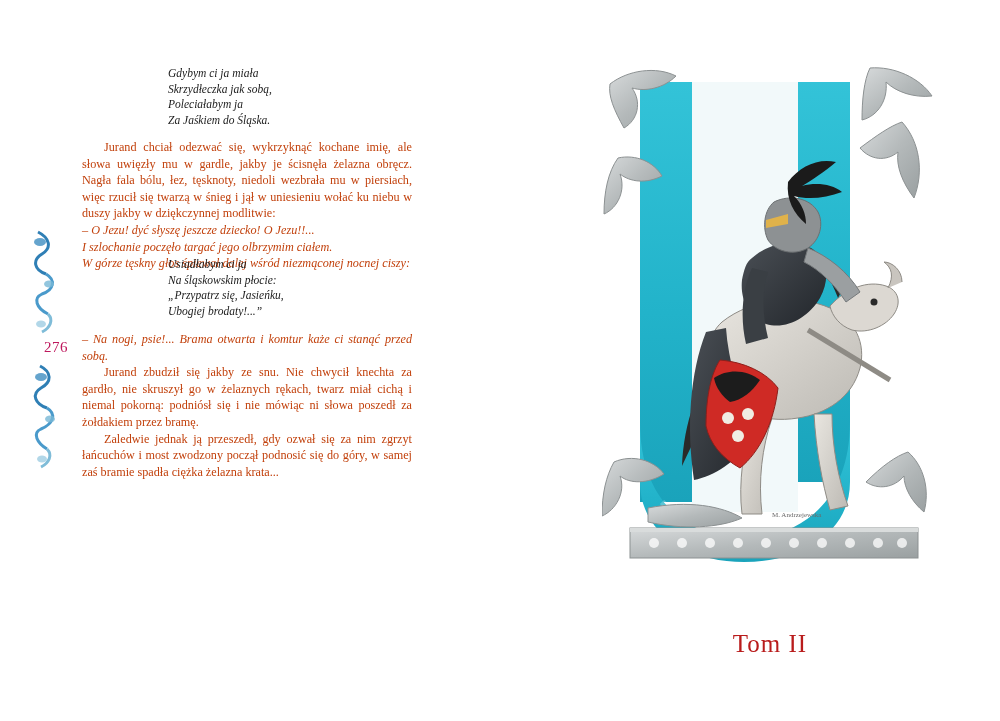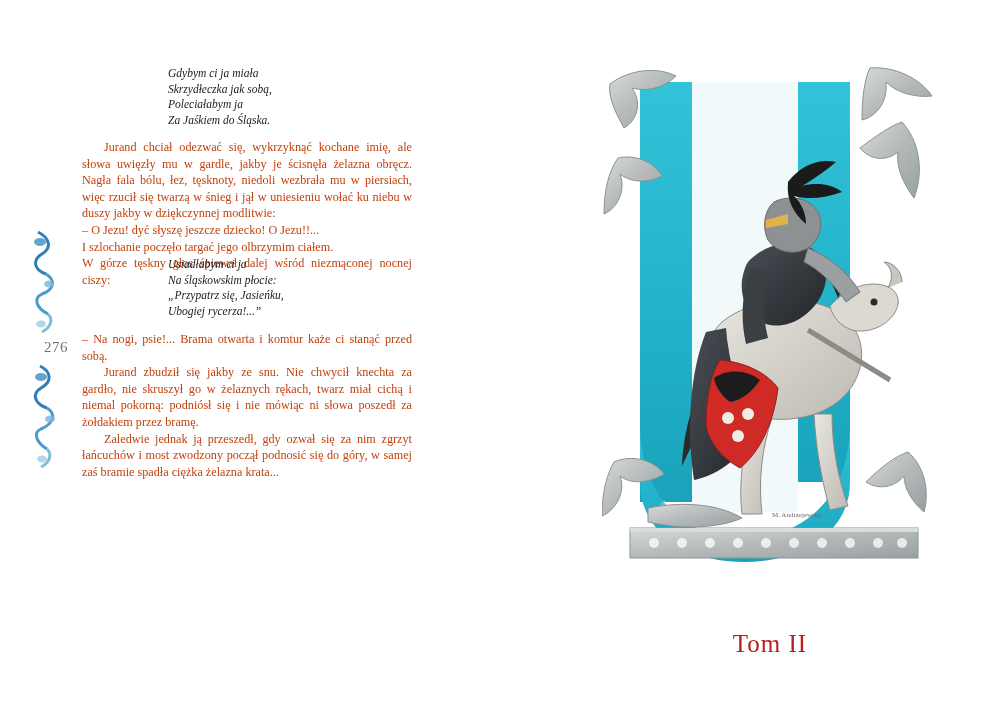--- a/index.html
+++ b/index.html
@@ -43,31 +43,31 @@
 
   .para {
     position: absolute;
     width: 330px;
     font-size: 12.2px;
     line-height: 16.6px;
     text-align: justify;
     color: #c2410c;
   }
   .para .ind { display: block; text-indent: 22px; }
-  .para .noind { display: block; text-indent: 0; }
+  .para .noind { display: block; text-indent: 0; font-style: italic; }
   .block-1 { left: 62px; top: 139px; }
   .block-2 { left: 62px; top: 331px; }
 
   .folio {
     position: absolute;
     left: 24px;
     top: 339px;
     font-size: 15px;
     letter-spacing: 0.5px;
-    color: #737373;
+    color: #be185d;
   }
 
   
   .ornament {
     position: absolute;
     left: 10px;
     width: 30px;
   }
   .orn-top { top: 228px; height: 108px; }
   .orn-bot { top: 362px; height: 108px; }
@@ -117,21 +117,21 @@
       <span class="ind">Jurand chciał odezwać się, wykrzyknąć kochane imię, ale słowa uwięzły mu w gardle, jakby je ścisnęła żelazna obręcz. Nagła fala bólu, łez, tęsknoty, niedoli wezbrała mu w piersiach, więc rzucił się twarzą w śnieg i jął w uniesieniu wołać ku niebu w duszy jakby w dziękczynnej modlitwie:</span>
       <span class="noind">– O Jezu! dyć słyszę jeszcze dziecko! O Jezu!!...</span>
       <span class="noind">I szlochanie poczęło targać jego olbrzymim ciałem.</span>
       <span class="noind">W górze tęskny głos śpiewał dalej wśród niezmąconej nocnej ciszy:</span>
     </div>
 
     <div class="poem poem-2">
       <div>Usiadłabym ci ja</div>
       <div>Na śląskowskim płocie:</div>
       <div>„Przypatrz się, Jasieńku,</div>
-      <div>Ubogiej rycerza!...”</div>
+      <div>Ubogiej brodaty!...”</div>
     </div>
 
     <div class="para block-2">
       <span class="noind">– Na nogi, psie!... Brama otwarta i komtur każe ci stanąć przed sobą.</span>
       <span class="ind">Jurand zbudził się jakby ze snu. Nie chwycił knechta za gardło, nie skruszył go w żelaznych rękach, twarz miał cichą i niemal pokorną: podniósł się i nie mówiąc ni słowa poszedł za żołdakiem przez bramę.</span>
       <span class="ind">Zaledwie jednak ją przeszedł, gdy ozwał się za nim zgrzyt łańcuchów i most zwodzony począł podnosić się do góry, w samej zaś bramie spadła ciężka żelazna krata...</span>
     </div>
 
     <div class="folio">276</div>
 

